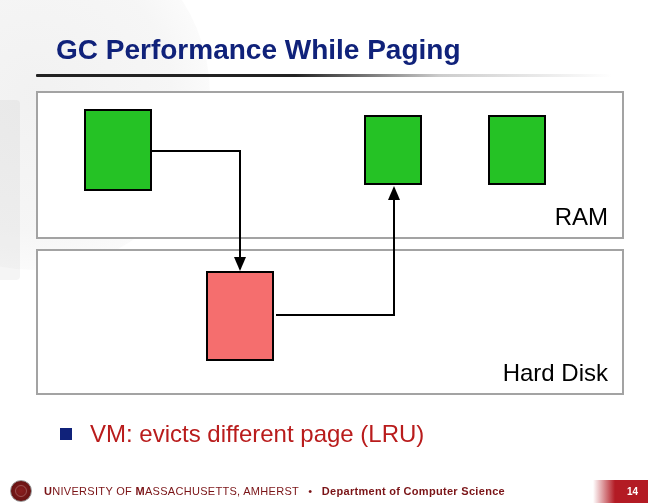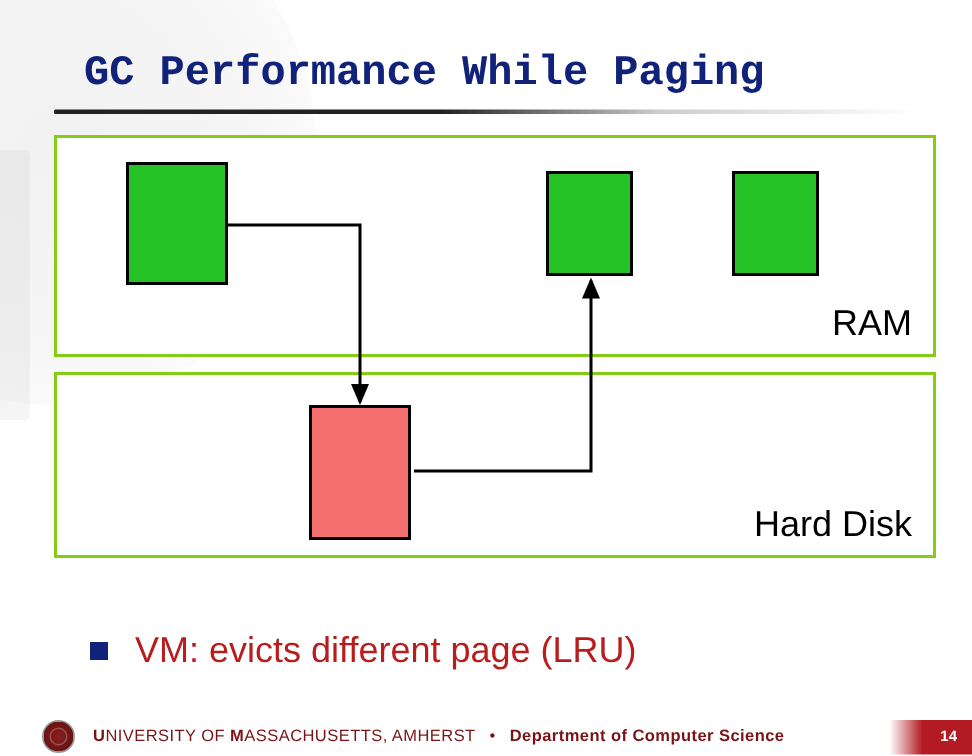--- a/index.html
+++ b/index.html
@@ -23,45 +23,45 @@
     width: 40px;
     height: 180px;
     background: rgba(170,170,170,0.12);
     border-radius: 4px;
     z-index: 0;
   }
 
   .slide { position: relative; width: 100%; height: 100%; z-index: 1; padding-top: 34px; }
 
   .title {
-    font-family: Liberation Mono, monospace;
+    font-family: Liberation Sans, sans-serif;
     font-weight: bold;
     font-size: 28px;
     color: #10227a;
     margin-left: 56px;
     margin-bottom: 0px;
   }
   .title-rule {
     margin: 8px 36px 14px 36px;
     height: 3px;
     background: linear-gradient(to right, #222 0%, #222 45%, #ccc 70%, #fff 100%);
     border-radius: 1px;
   }
 
   .diagram-wrap { position: relative; width: 100%; height: 320px; }
 
   .region-box {
     position: absolute;
-    border: 2px solid #84cc16;
+    border: 2px solid #a3a3a3;
     background: #fff;
     left: 36px;
     right: 24px;
   }
   .ram-box { top: 0px; height: 148px; }
-  .disk-box { top: 158px; height: 124px; }
+  .disk-box { top: 158px; height: 146px; }
 
   .region-label {
     position: absolute;
     bottom: 6px;
     right: 14px;
     font-family: Arial, Helvetica, sans-serif;
     font-size: 24px;
     color: #000;
   }
 
@@ -89,21 +89,20 @@
   .bullet-text { font-size: 24px; color: #b91c1c; font-family: 'Gill Sans','Gill Sans MT',Arial,sans-serif; }
 
   .footer {
     position: absolute;
     left: 0; right: 0; bottom: 0;
     height: 26px;
     display: flex;
     align-items: center;
     font-family: Arial, Helvetica, sans-serif;
     font-size: 11px;
-    margin-left: 18px;
   }
   .footer-logo {
     width: 22px; height: 22px; border-radius: 50%;
     background: radial-gradient(circle, #8a1e1e 0%, #5a0f0f 100%);
     border: 1px solid #999;
     margin-left: 10px; margin-right: 12px;
     position: relative;
   }
   .footer-logo::after {
     content: '';

